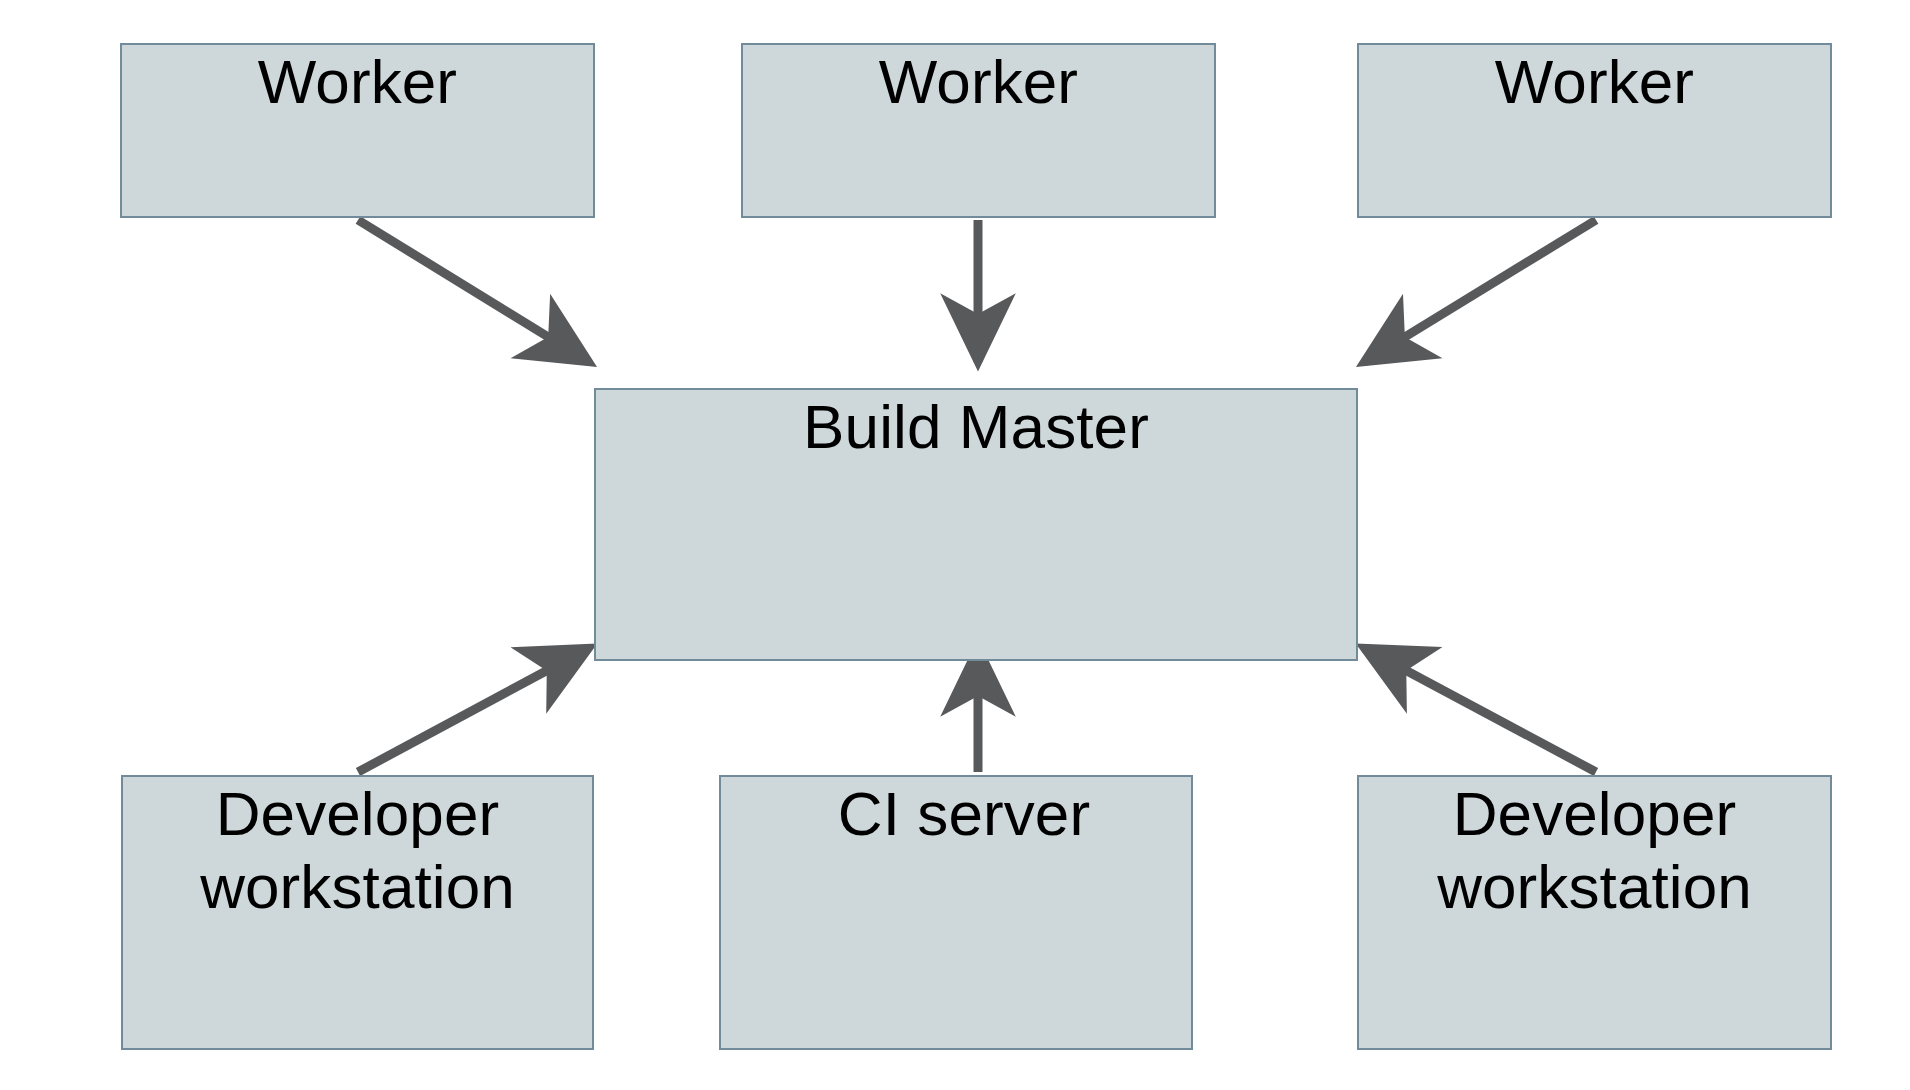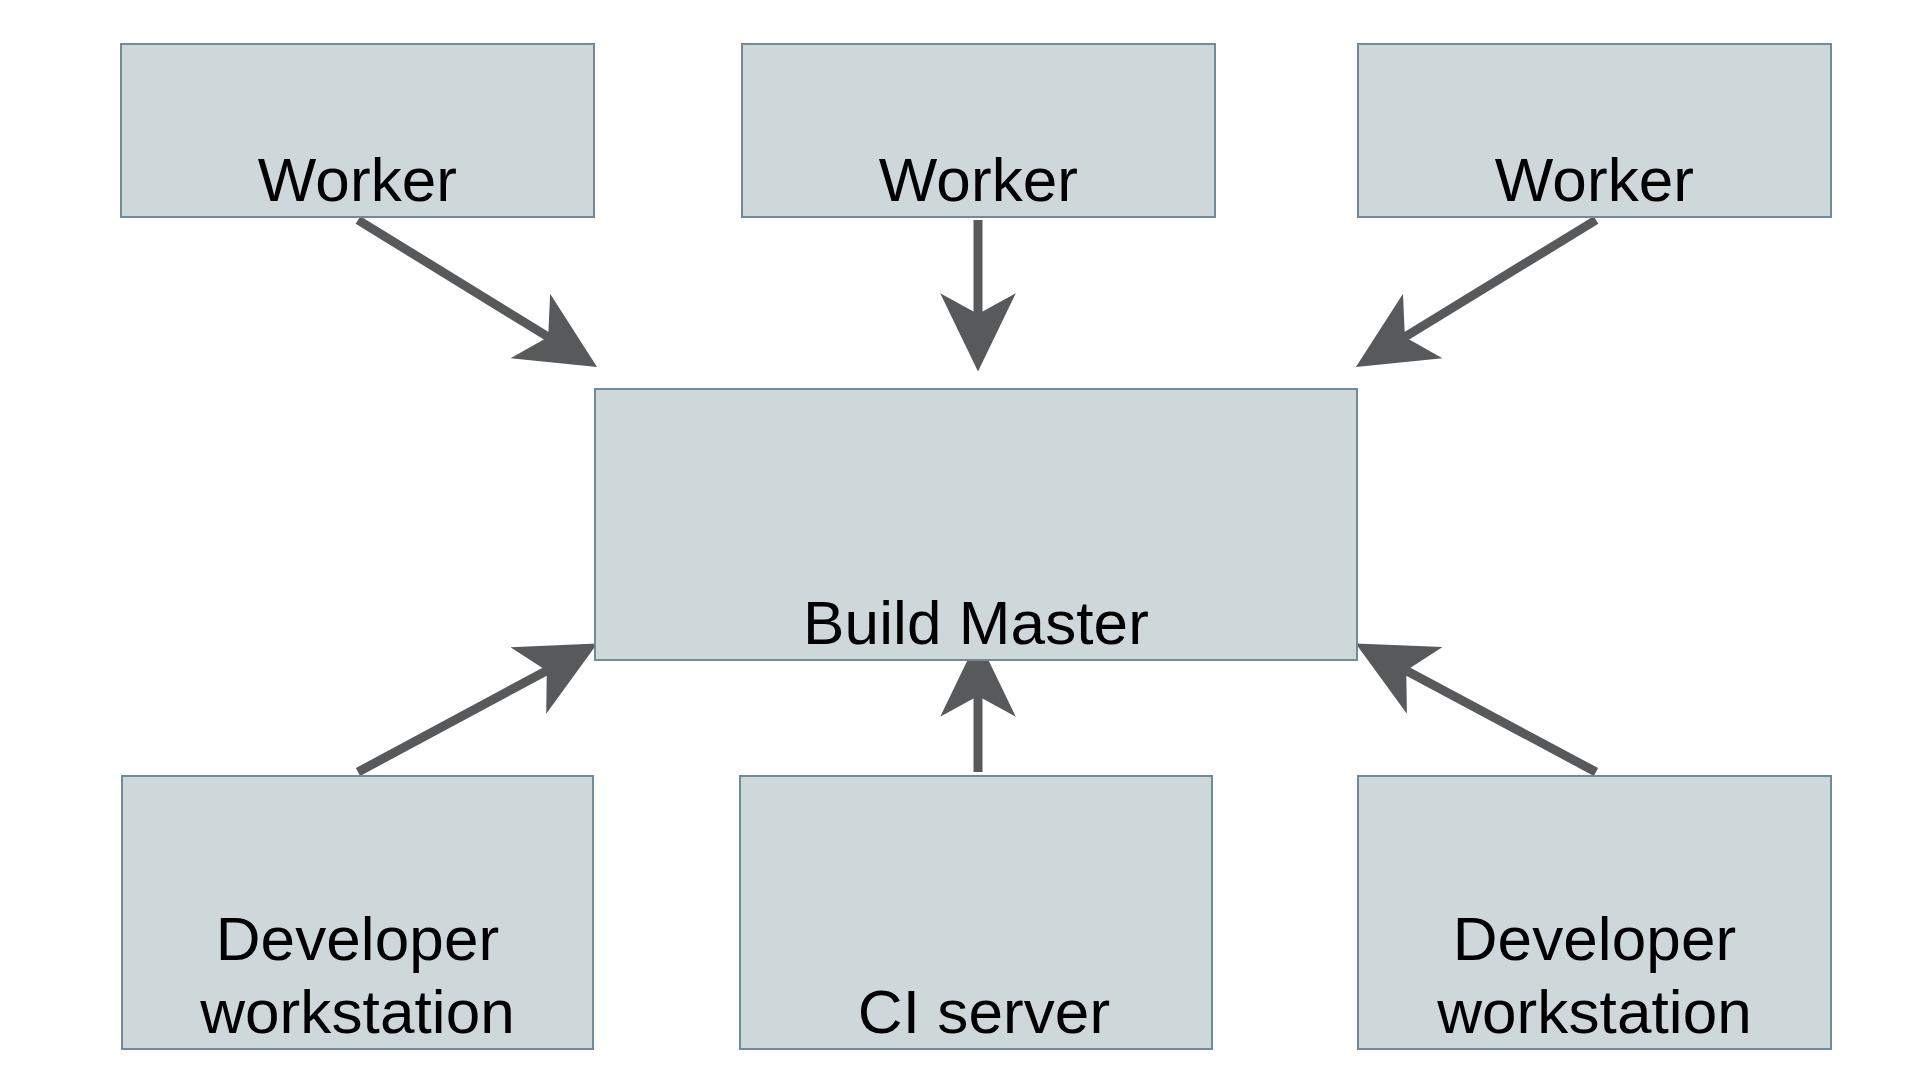--- a/index.html
+++ b/index.html
@@ -25,42 +25,42 @@
     width: 1910px;
     height: 1090px;
     pointer-events: none;
   }
   .node {
     position: absolute;
     box-sizing: border-box;
     background: #ced8db;
     border: 2px solid #718b9b;
     display: flex;
-    align-items: flex-end;
+    align-items: flex-start;
     justify-content: center;
     text-align: center;
     color: #000000;
     line-height: 1.18;
     white-space: pre-line;
     letter-spacing: 0.1px;
   }
   .node-label {
     display: block;
     width: 100%;
     white-space: pre-line;
   }
   
   #node-worker-1 { left: 120px; top: 43px;  width: 475px; height: 175px; font-size: 62px; }
   #node-worker-2 { left: 741px; top: 43px;  width: 475px; height: 175px; font-size: 62px; }
   #node-worker-3 { left: 1357px; top: 43px; width: 475px; height: 175px; font-size: 62px; }
   
   #node-build-master { left: 594px; top: 388px; width: 764px; height: 273px; font-size: 62px; }
   
   #node-dev-1 { left: 121px; top: 775px; width: 473px; height: 275px; font-size: 62px; }
-  #node-ci    { left: 739px; top: 775px; width: 474px; height: 275px; font-size: 62px; padding-left: 16px; }
+  #node-ci    { left: 719px; top: 775px; width: 474px; height: 275px; font-size: 62px; padding-left: 16px; }
   #node-dev-2 { left: 1357px; top: 775px; width: 475px; height: 275px; font-size: 62px; }
 </style>
 </head>
 <body>
 
 <div id="canvas">
 
   <svg id="edges" viewBox="0 0 1910 1090" width="1910" height="1090" xmlns="http://www.w3.org/2000/svg">
     <defs>
       <marker id="arrowhead" viewBox="0 0 12 12" refX="10.2" refY="6" markerWidth="9" markerHeight="9" orient="auto-start-reverse" markerUnits="strokeWidth">

